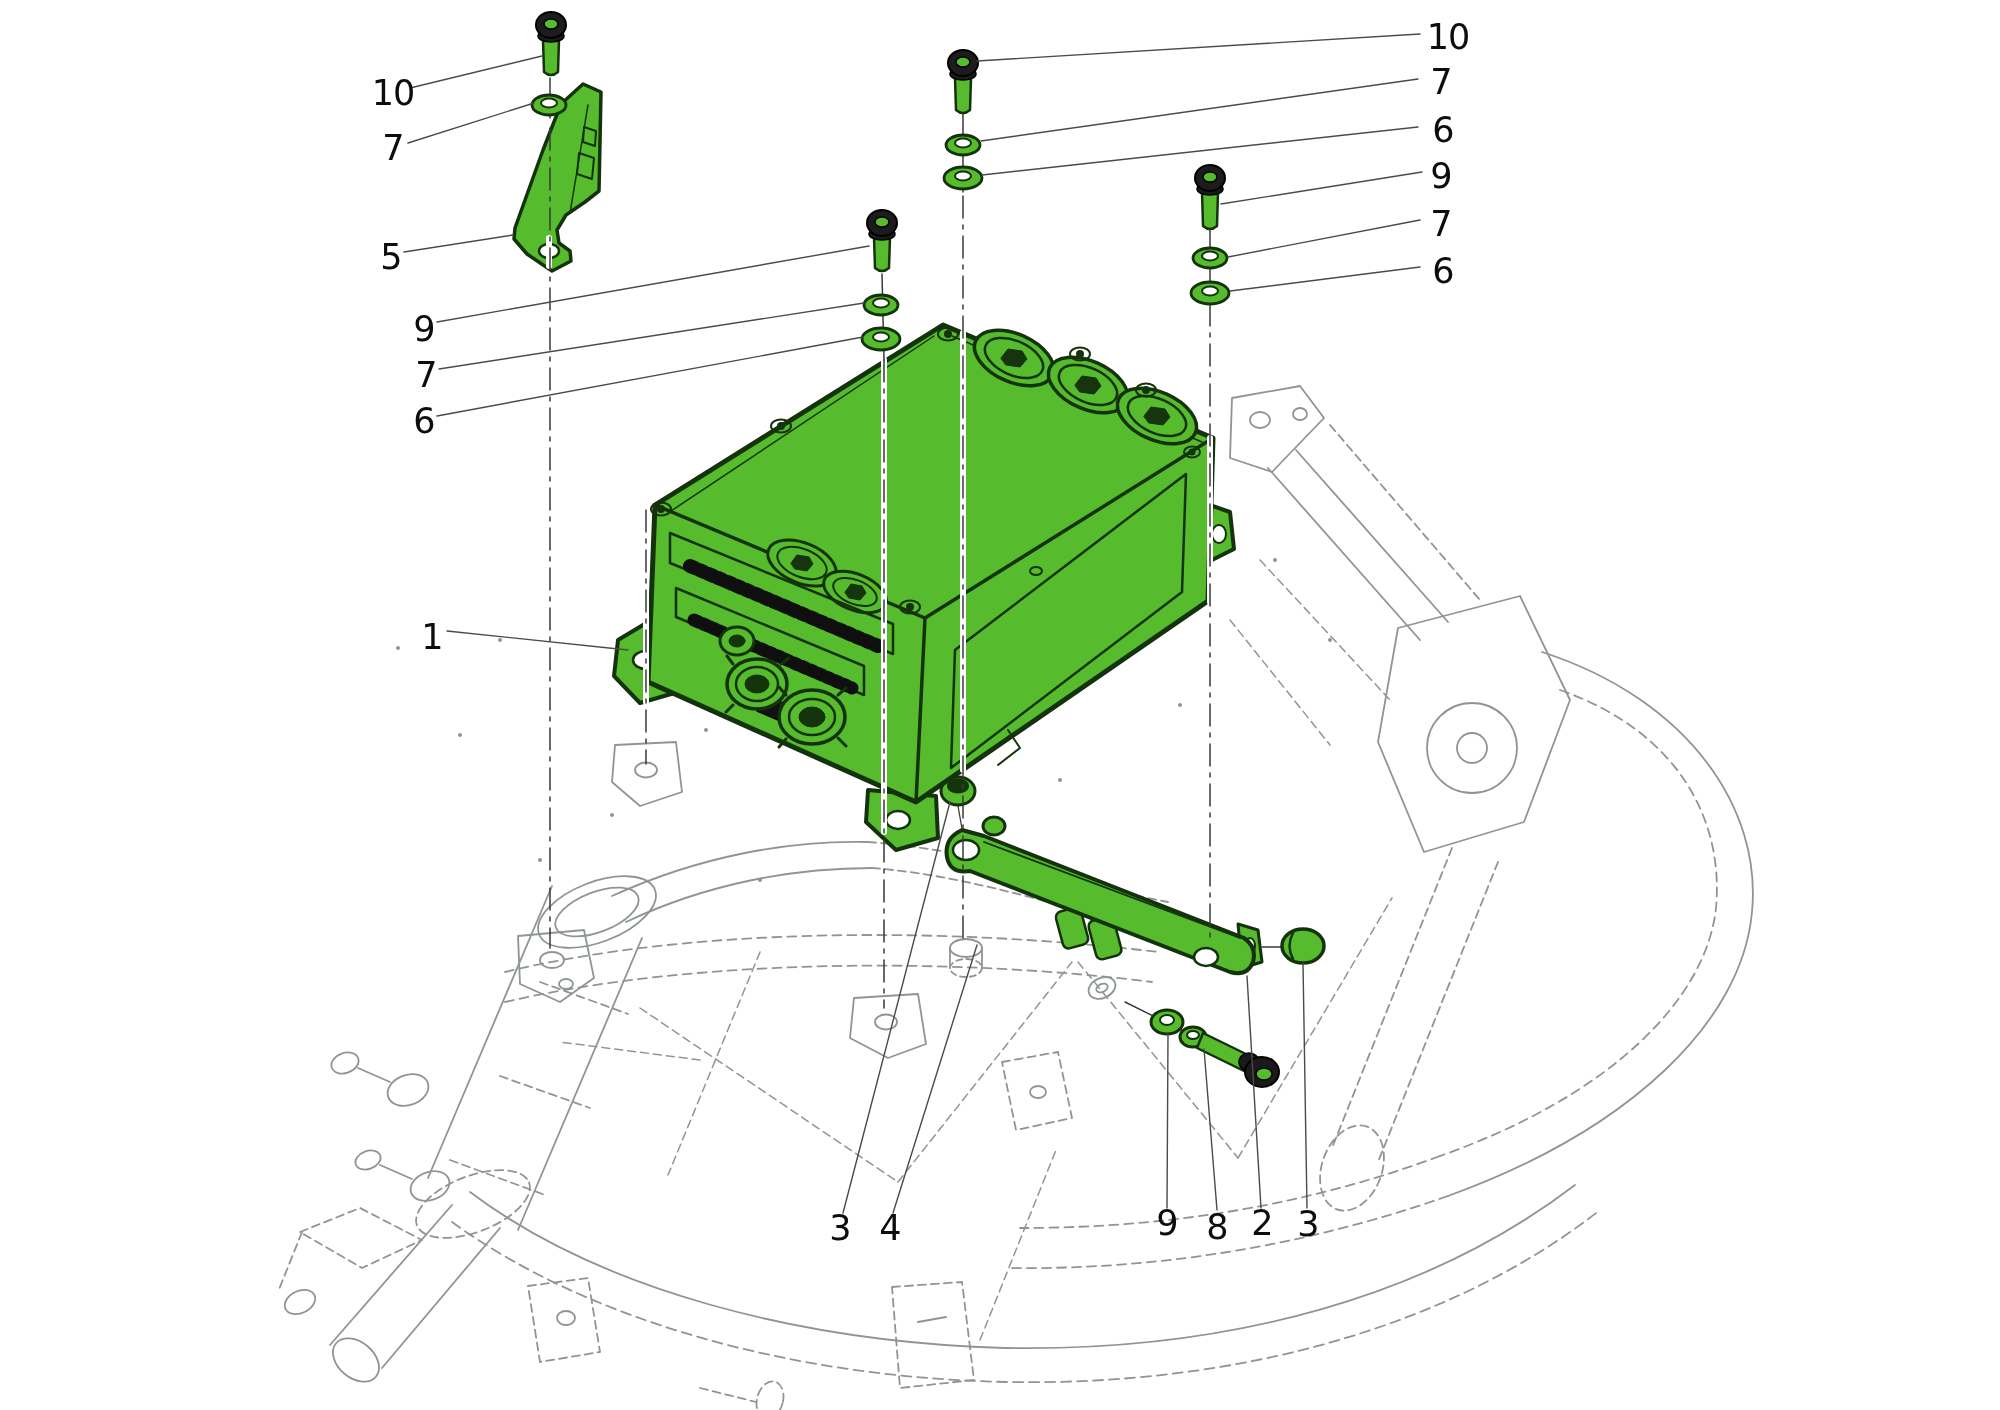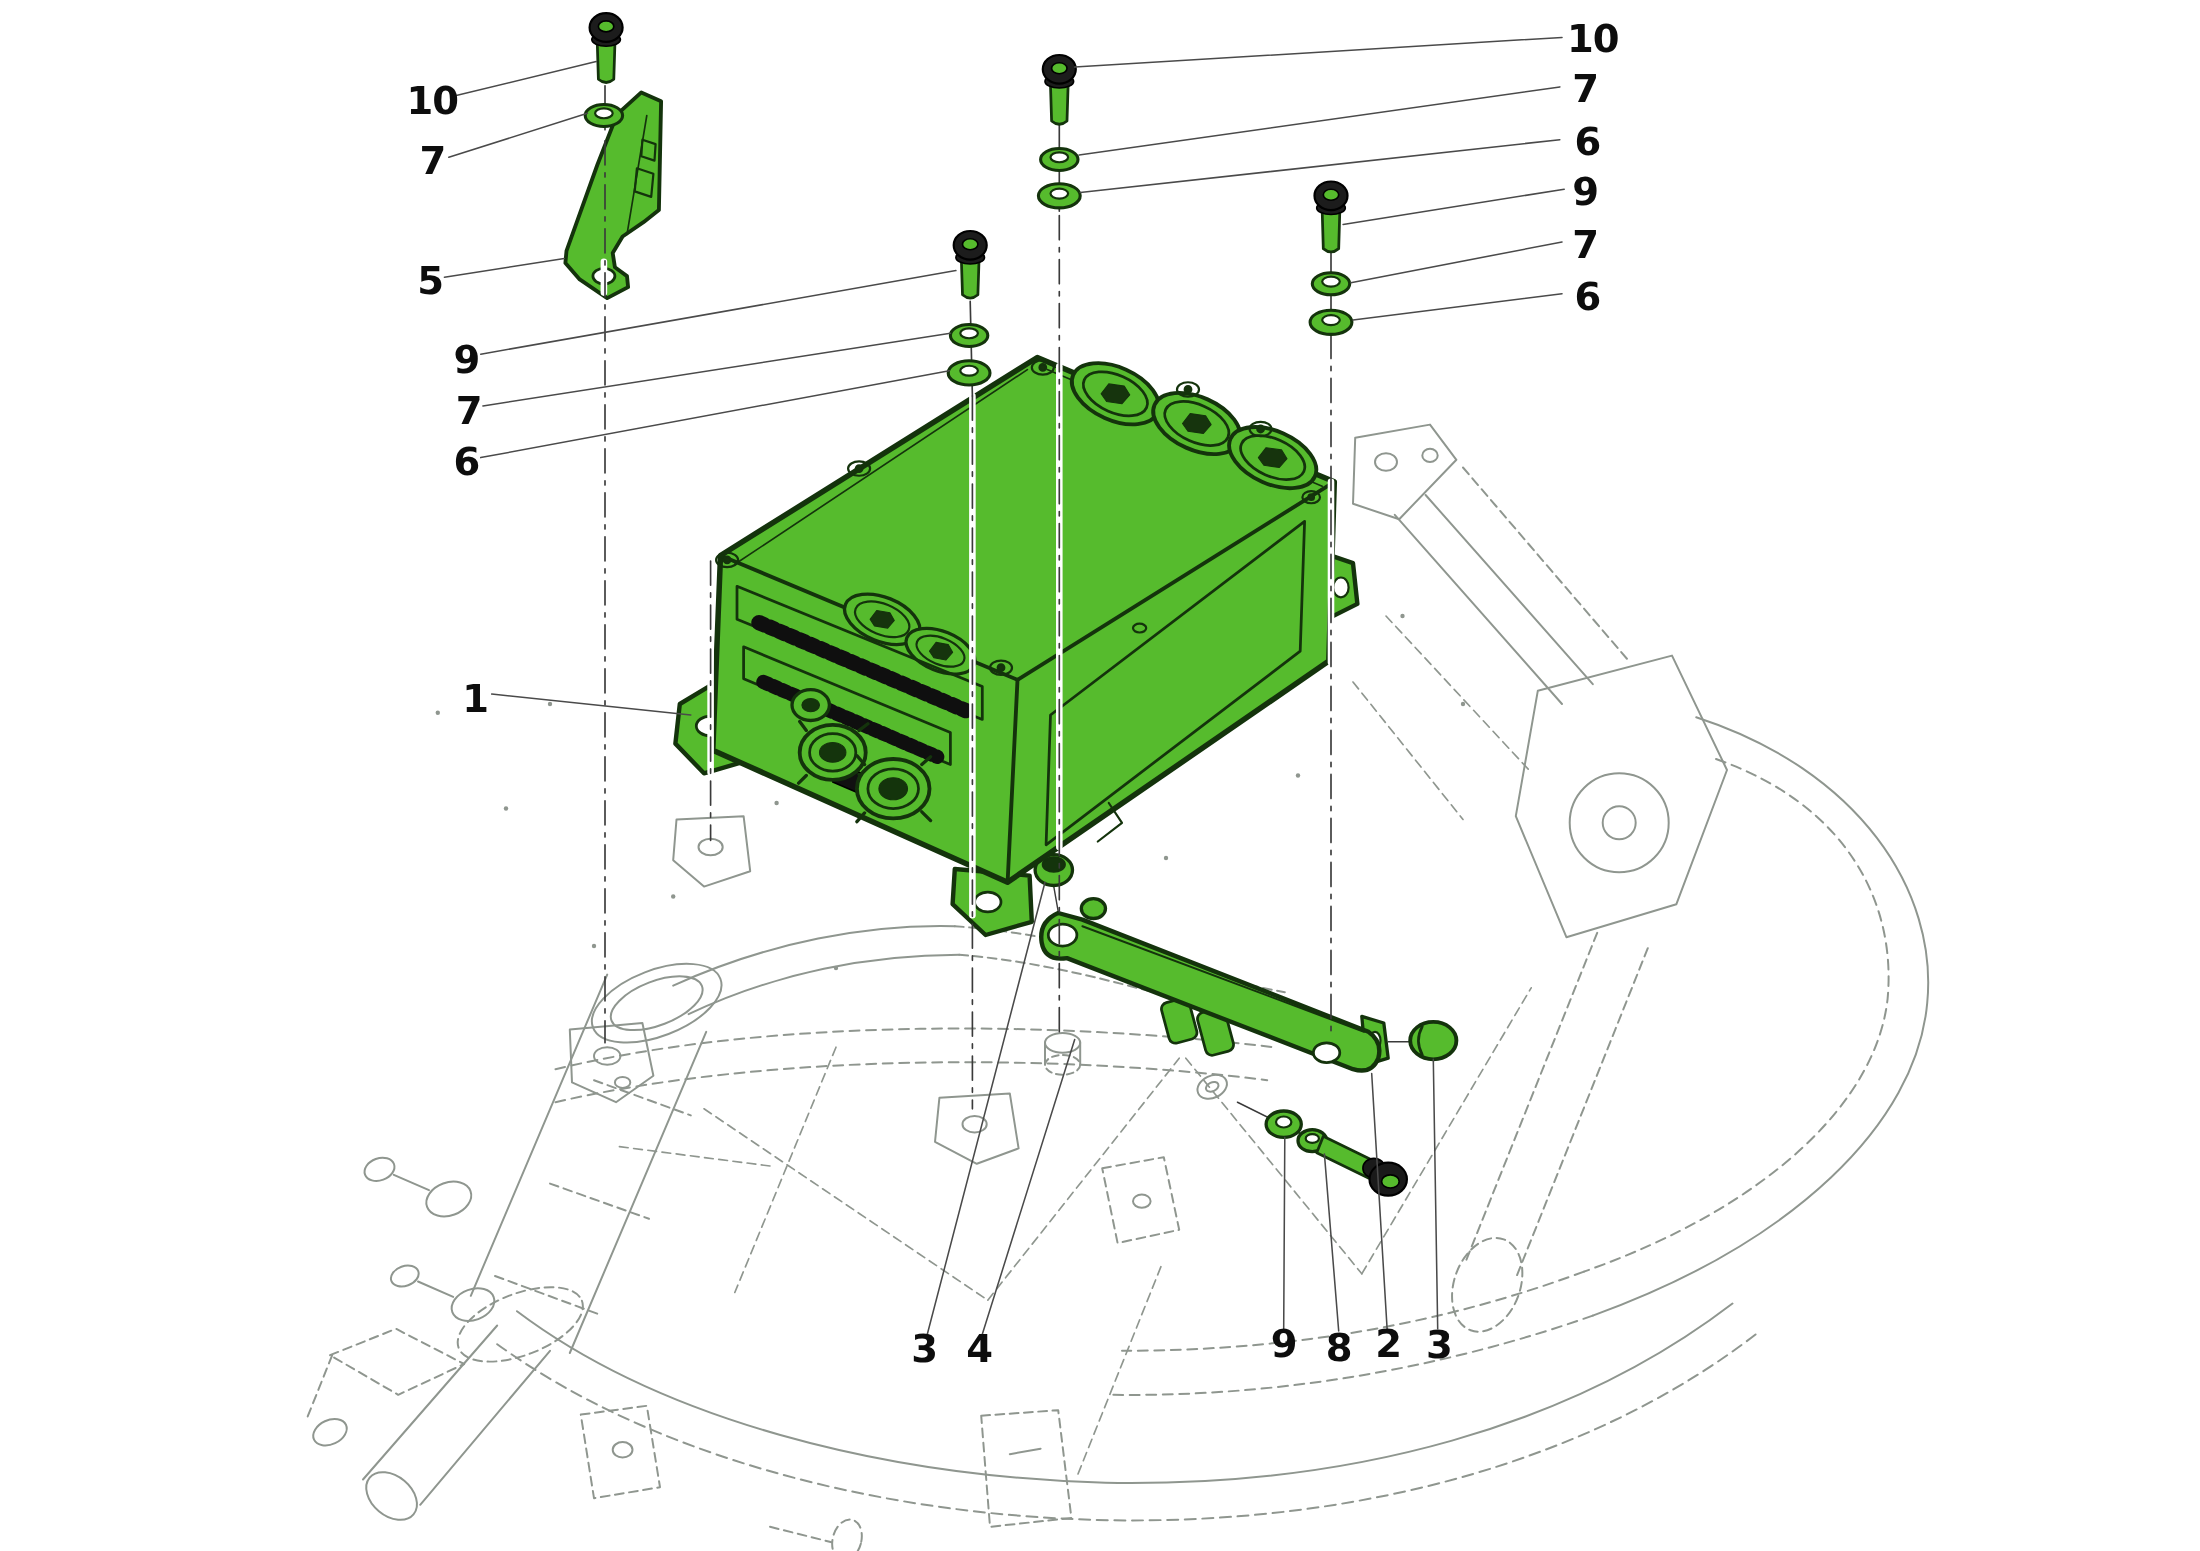--- a/index.html
+++ b/index.html
@@ -1,19 +1,19 @@
 <!DOCTYPE html>
 <html style="--hl: #56bb2d;"><head>
 <meta charset="utf-8">
 <style>
   html,body{margin:0;padding:0;background:#fff;}
   .stage{position:relative;width:2000px;height:1410px;background:#fff;overflow:hidden;
          font-family:"DejaVu Sans",sans-serif;}
   .stage svg{position:absolute;left:0;top:0;}
-  .co{position:absolute;transform:translate(-50%,-50%);font-weight:bold;font-size:35px;
+  .co{position:absolute;transform:translate(-50%,-50%);font-weight:normal;font-size:35px;
       color:#0d0d0d;letter-spacing:-1px;line-height:1;user-select:none;cursor:pointer;}
 </style>
 </head>
 <body>
 
 <div class="stage">
 <svg width="2000" height="1410" viewBox="0 0 2000 1410">
   <g stroke-linecap="round" stroke-linejoin="round" fill="none">
 
     <g stroke="#8f968f" stroke-width="1.8">

